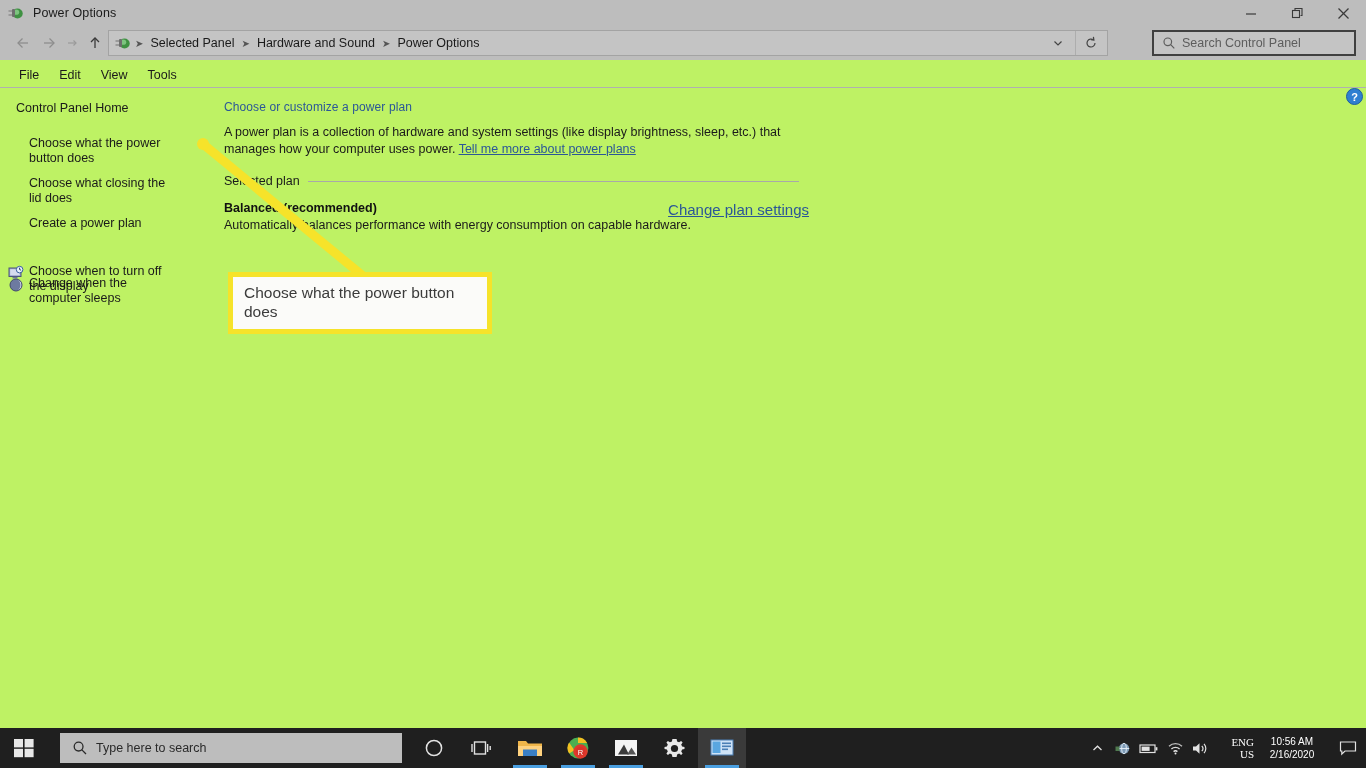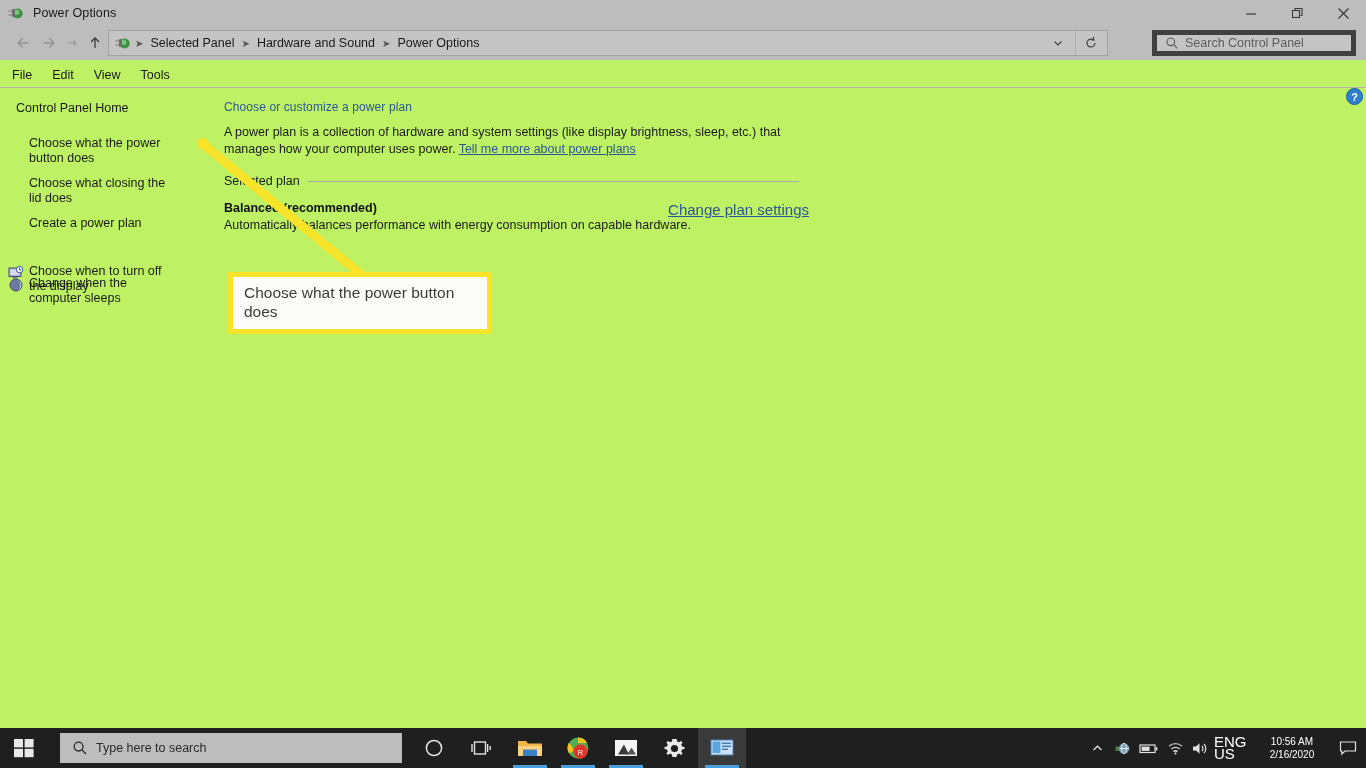--- a/index.html
+++ b/index.html
@@ -47,29 +47,29 @@
     position:absolute; right:36px; top:0; width:26px; height:24px;
     display:flex; align-items:center; justify-content:center;
   }
   .addr-refresh {
     position:absolute; right:2px; top:0; width:30px; height:24px;
     display:flex; align-items:center; justify-content:center;
     border-left:1px solid #adadad;
   }
   .searchbox {
     position:absolute; left:1152px; top:30px; width:204px; height:26px;
-    background:#c4c4c4; border:5px solid #404040;
+    background:#c4c4c4; border:2px solid #404040;
     display:flex; align-items:center;
   }
   .search-ph { font-size:12.5px; color:#5d5d5d; margin-left:6px; }
 
   
   .menubar {
     position:absolute; left:0; top:64px; width:1366px; height:22px;
-    display:flex; align-items:center; padding-left:2px;
+    display:flex; align-items:center; padding-left:9px;
   }
   .menuitem { font-size:12.5px; color:#1a1a1a; padding:0 10px; }
   .menu-sep {
     position:absolute; left:0; top:87px; width:1366px; height:1px;
     background:#b0b0b0;
   }
 
   
   .sidebar { position:absolute; left:0; top:90px; width:212px; height:640px; }
   .side-link {
@@ -146,21 +146,21 @@
   }
   .tb-app.active { background:#3a3a3a; }
   .tb-app .underline {
     position:absolute; bottom:0; left:7px; width:34px; height:3px; background:#4a9fe0;
   }
   .tray {
     position:absolute; right:0; bottom:0; height:40px; display:flex; align-items:center;
   }
   .tray-ico { width:26px; height:40px; display:flex; align-items:center; justify-content:center; }
   .tray-lang {
-    width:40px; text-align:left; color:#fff; font-size:15px; line-height:12px;
+    width:40px; text-align:right; color:#fff; font-size:11px; line-height:12px;font-family:Liberation Serif, serif;
   }
   .tray-clock {
     width:76px; text-align:center; color:#fff; font-size:10px; line-height:13px;
   }
   .tray-notif { width:36px; height:40px; display:flex; align-items:center; justify-content:center; }
 </style>
 </head>
 <body>
 
 <div id="root">

